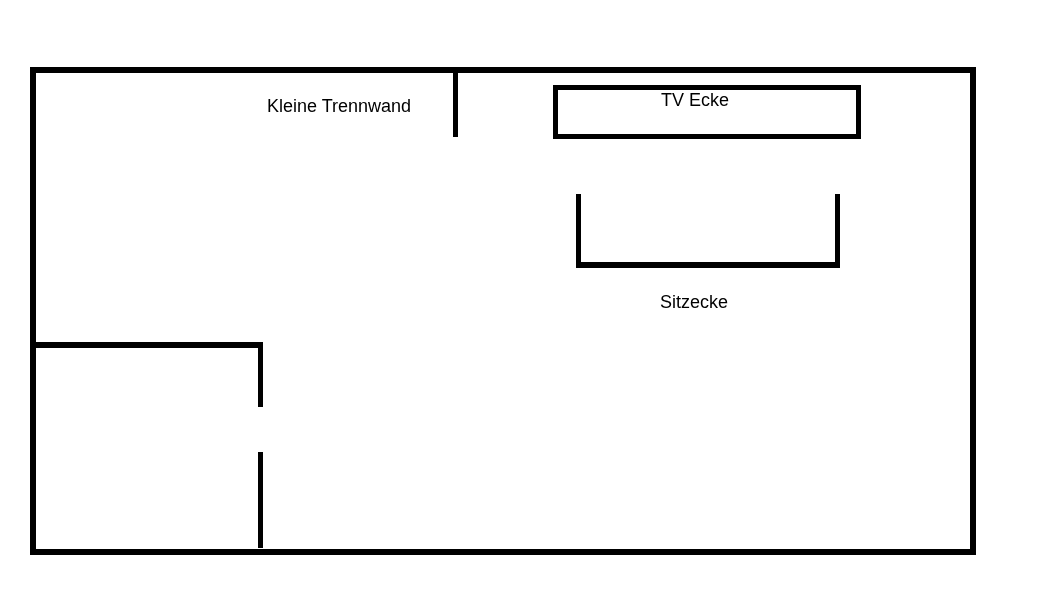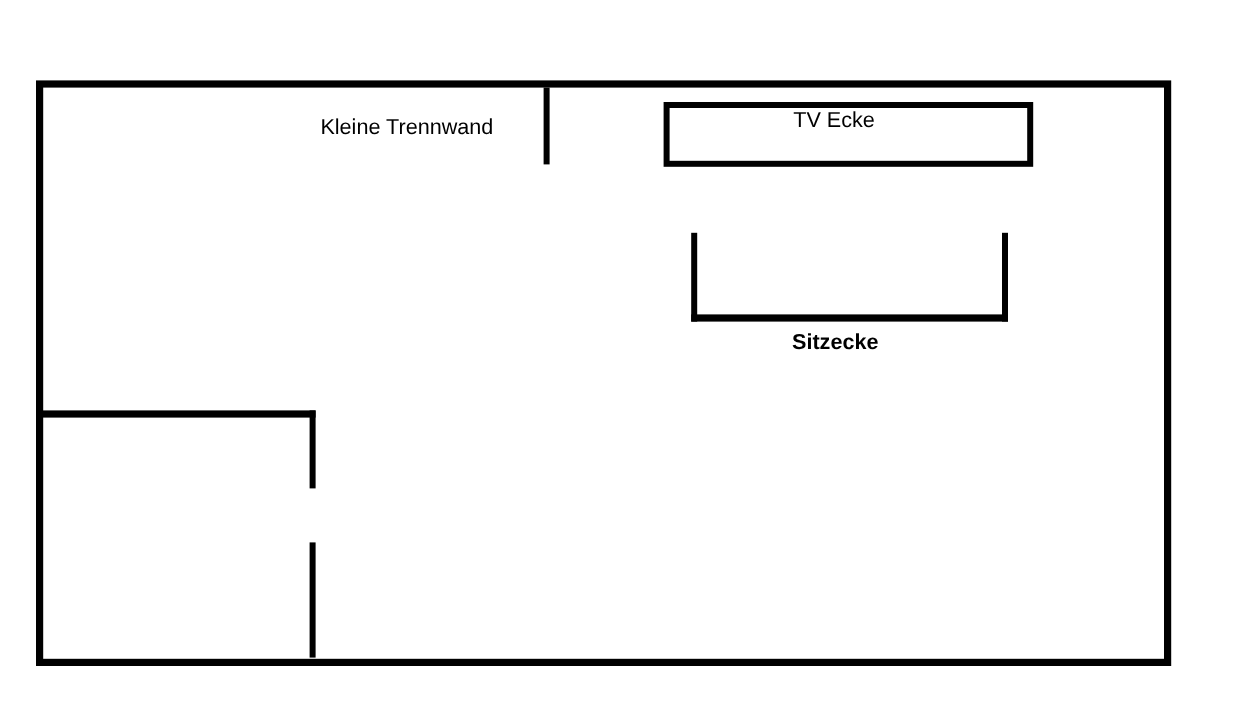--- a/index.html
+++ b/index.html
@@ -76,22 +76,21 @@
     width: 264px;
     height: 74px;
     border-left: 5px solid #000000;
     border-right: 5px solid #000000;
     border-bottom: 6px solid #000000;
     box-sizing: border-box;
     background: transparent;
   }
   .seating-label {
     left: 660px;
-    top: 274px;
-    font-weight: bold;
+    top: 291px;
   }
   .small-room-top-wall {
     left: 30px;
     top: 342px;
     width: 233px;
     height: 6px;
   }
   .small-room-right-wall-upper {
     left: 258px;
     top: 342px;

